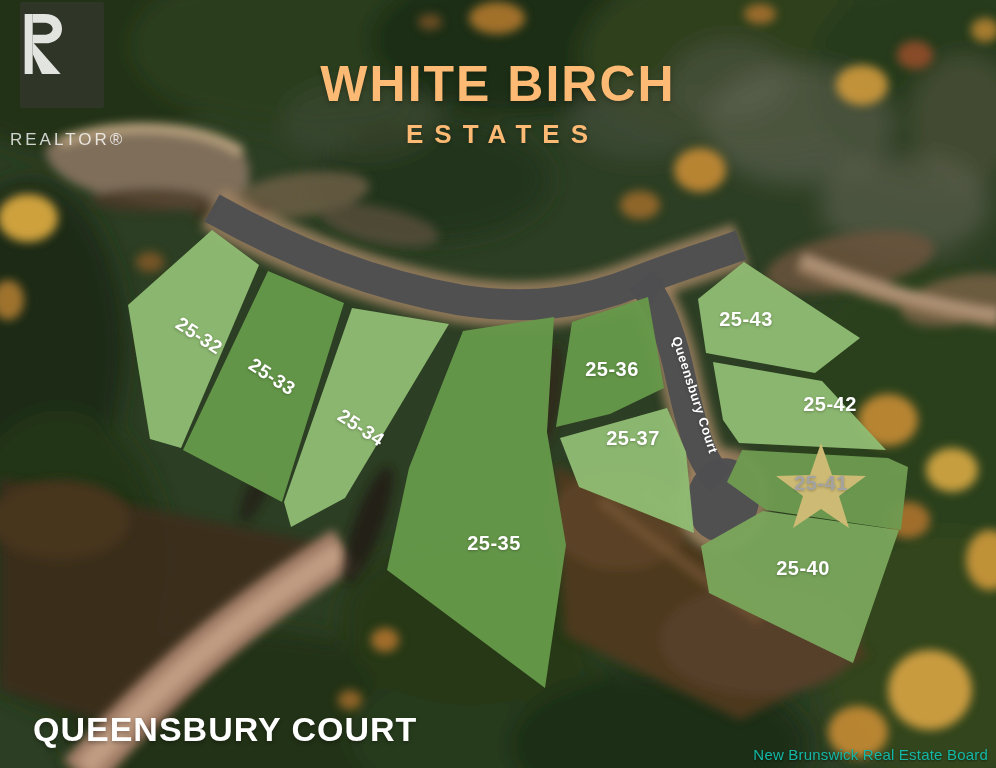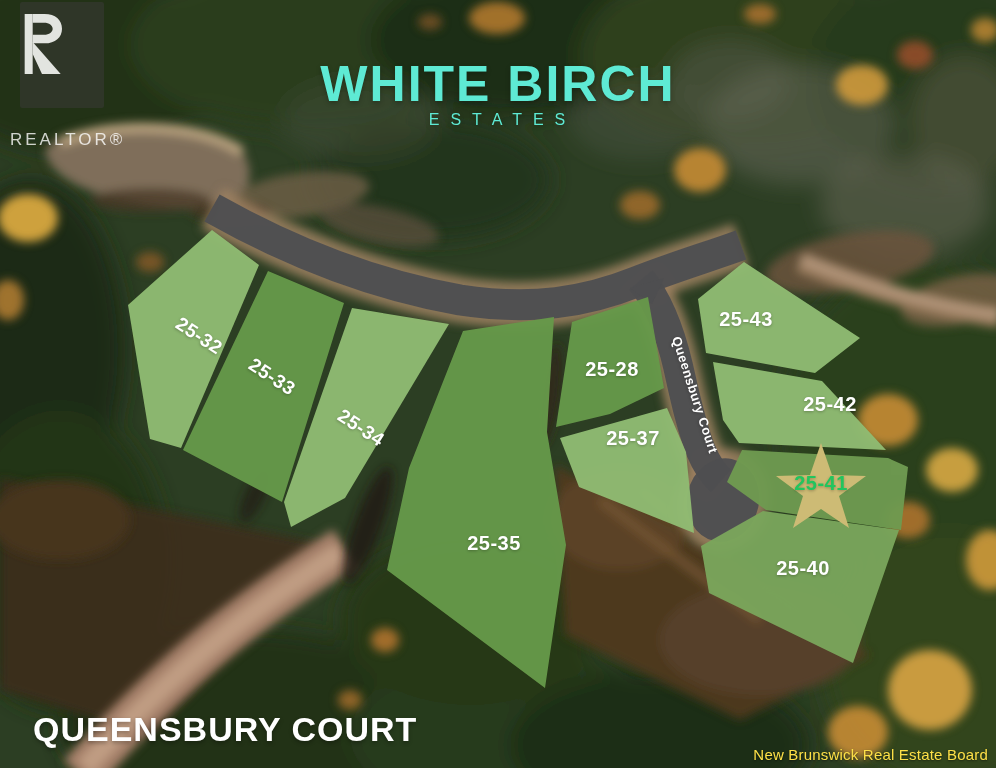--- a/index.html
+++ b/index.html
@@ -10,28 +10,28 @@
   .canvas svg{position:absolute;left:0;top:0;}
   .label{
     position:absolute;color:#fff;font-weight:700;white-space:nowrap;
     text-shadow:0 1px 3px rgba(0,0,0,.28);
   }
   .lot-label{font-size:20px;letter-spacing:.5px;}
   .lot-label.rot{font-size:19px;}
   .road-label{font-size:13px;letter-spacing:.5px;}
   .title-block{
     position:absolute;left:50%;top:58px;transform:translateX(-50%);
-    text-align:center;color:#5eead4;
+    text-align:center;color:#fdba74;
   }
   .title-main{
     font-size:50px;font-weight:800;letter-spacing:2px;line-height:1.04;
     text-shadow:0 2px 5px rgba(0,0,0,.25);
   }
   .title-sub{
-    font-size:16px;font-weight:400;letter-spacing:11px;margin-top:1px;
+    font-size:26px;font-weight:700;letter-spacing:11px;margin-top:9px;
     padding-left:9px;text-shadow:0 1px 4px rgba(0,0,0,.25);
   }
   .street-banner{
     position:absolute;left:33px;top:710px;font-size:34px;font-weight:800;
     letter-spacing:1px;color:#fff;text-shadow:0 2px 4px rgba(0,0,0,.3);
   }
   .attribution{
     position:absolute;right:8px;bottom:5px;font-size:15px;font-weight:400;
     letter-spacing:.2px;text-shadow:0 1px 2px rgba(0,0,0,.5);
   }
@@ -185,26 +185,26 @@
 
   <div class="title-block">
     <div class="title-main">WHITE BIRCH</div>
     <div class="title-sub">ESTATES</div>
   </div>
 
   <div class="label lot-label rot" style="left:199px;top:336px;transform:translate(-50%,-50%) rotate(33deg);">25-32</div>
   <div class="label lot-label rot" style="left:272px;top:377px;transform:translate(-50%,-50%) rotate(33deg);">25-33</div>
   <div class="label lot-label rot" style="left:361px;top:428px;transform:translate(-50%,-50%) rotate(33deg);">25-34</div>
   <div class="label lot-label" style="left:494px;top:508px;transform:translate(-50%,-50%);margin-top:35px;">25-35</div>
-  <div class="label lot-label" style="left:612px;top:369px;transform:translate(-50%,-50%);">25-28</div>
+  <div class="label lot-label" style="left:612px;top:369px;transform:translate(-50%,-50%);">25-36</div>
   <div class="label lot-label" style="left:633px;top:438px;transform:translate(-50%,-50%);">25-37</div>
   <div class="label lot-label" style="left:803px;top:568px;transform:translate(-50%,-50%);">25-40</div>
-  <div class="label lot-label" style="left:821px;top:483px;transform:translate(-50%,-50%);color:#22c55e;">25-41</div>
+  <div class="label lot-label" style="left:821px;top:483px;transform:translate(-50%,-50%);color:#a3a3a3;">25-41</div>
   <div class="label lot-label" style="left:830px;top:404px;transform:translate(-50%,-50%);">25-42</div>
   <div class="label lot-label" style="left:746px;top:319px;transform:translate(-50%,-50%);">25-43</div>
 
   <div class="label road-label" style="left:695px;top:395px;transform:translate(-50%,-50%) rotate(72deg);">Queensbury Court</div>
 
   <div class="street-banner">QUEENSBURY COURT</div>
 
-  <div class="attribution" style="color: #fde047;">New Brunswick Real Estate Board</div>
+  <div class="attribution" style="color: #14b8a6;">New Brunswick Real Estate Board</div>
 
 </div>
 
 </body></html>

